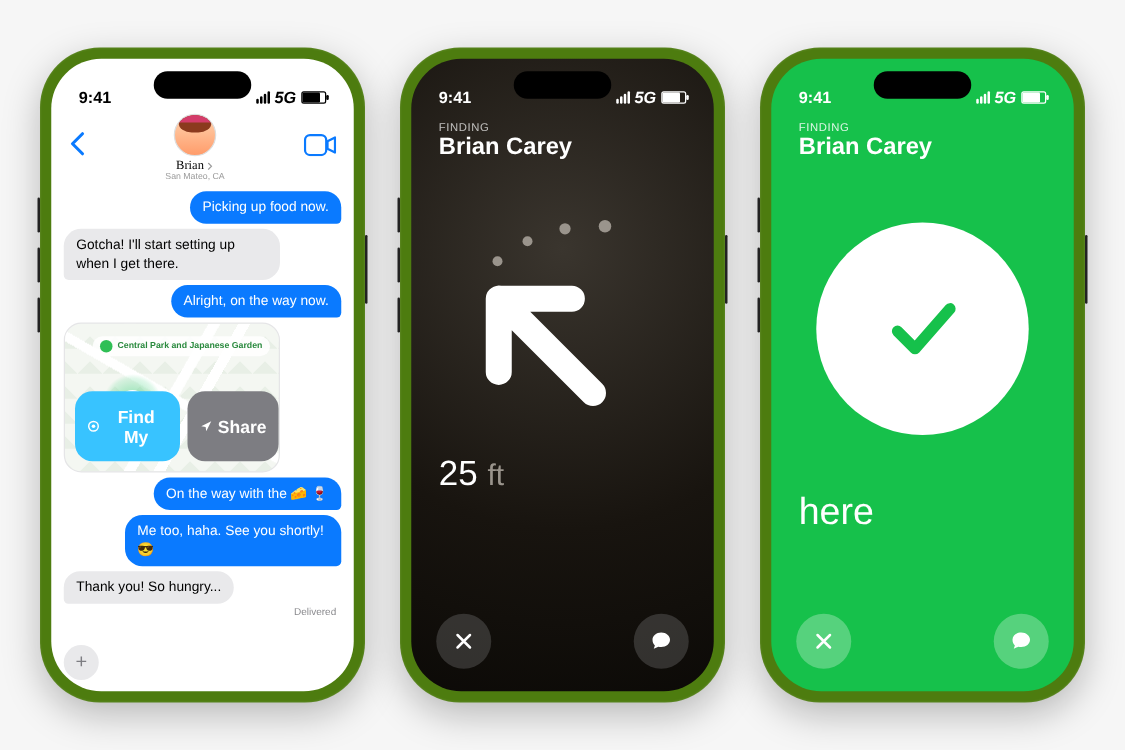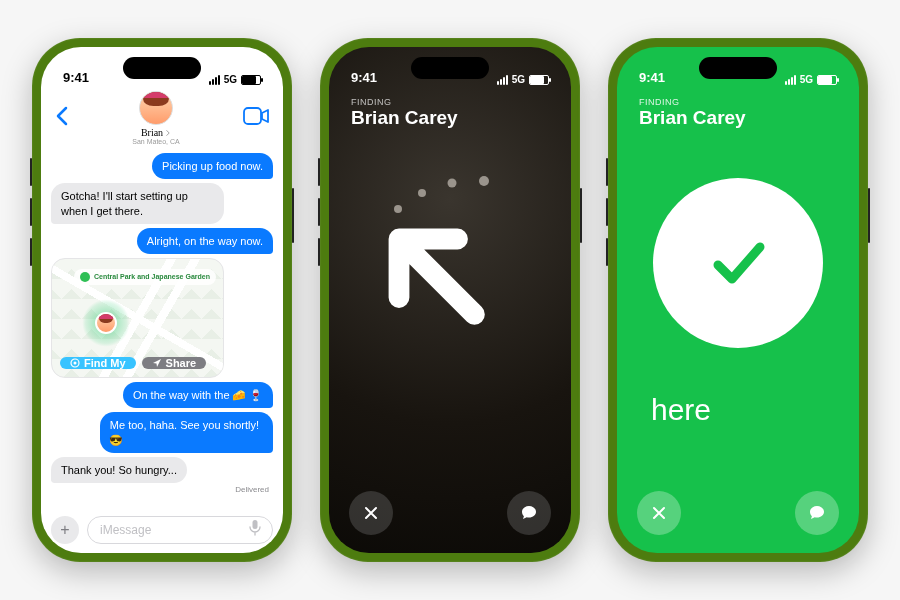--- a/index.html
+++ b/index.html
@@ -33,21 +33,21 @@
   position: relative;
 }
 .island {
   position: absolute; top: 10px; left: 50%; transform: translateX(-50%);
   width: 78px; height: 22px; background: #000; border-radius: 14px; z-index: 10;
 }
 .statusbar {
   height: 42px; display: flex; align-items: flex-end; justify-content: space-between;
   padding: 0 22px 4px; font-size: 13px; font-weight: 600;
 }
-.statusbar .right { display: flex; align-items: center; gap: 4px; font-size: 10px; }
+.statusbar .right { display: flex; align-items: center; gap: 4px; font-size: 13px; font-style: italic; }
 .white .statusbar { color: #fff; }
 .dark .statusbar { color: #fff; }
 .sig { display:inline-flex; align-items:flex-end; gap:1px; }
 .sig i { width:2px; background:currentColor; border-radius:1px; }
 .sig i:nth-child(1){height:4px} .sig i:nth-child(2){height:6px}
 .sig i:nth-child(3){height:8px} .sig i:nth-child(4){height:10px}
 .battery { width:20px; height:10px; border:1px solid currentColor; border-radius:2px; position:relative; }
 .battery::after{content:""; position:absolute; right:-3px; top:2px; width:2px; height:4px; background:currentColor; border-radius:1px;}
 .battery i{ display:block; height:100%; width:80%; background:currentColor; border-radius:1px;}
 
@@ -114,21 +114,21 @@
   background: radial-gradient(circle, rgba(46,204,113,.6) 0%, rgba(46,204,113,.15) 60%, transparent 70%);
   display:flex; align-items:center; justify-content:center;
 }
 .mapcard .pin .av { width:22px;height:22px;border-radius:50%;background:linear-gradient(#ffd5b0,#ff9c6b);border:2px solid #fff; position:relative; overflow:hidden;}
 .mapcard .pin .av::before{content:"";position:absolute;top:-3px;left:2px;right:2px;height:12px;background:#8b3a1e;border-radius:50% 50% 40% 40%;}
 .mapcard .pin .av::after{content:"";position:absolute;top:-1px;left:1px;right:1px;height:6px;background:#d43c6b;border-radius:8px 8px 3px 3px;}
 .mapcard .btns {
   position:absolute; left:8px; bottom:8px; display:flex; gap:6px;
 }
 .mapcard .btns button {
-  border:none; border-radius:14px; padding:0 10px; font-size:11px; font-weight:600;
+  border:none; border-radius:14px; padding:12px 10px; font-size:14px; font-weight:600;
   display:flex; align-items:center; gap:4px; color:#fff;
 }
 .mapcard .btns .findmy { background:#38c3ff; }
 .mapcard .btns .share { background:#7d7d82; }
 .composer {
   position:absolute; bottom:8px; left:10px; right:10px; height:30px;
   display:flex; align-items:center; gap:8px;
 }
 .composer .plus {
   width:28px; height:28px; border-radius:50%; background:#e9e9eb; color:#7d7d82;
@@ -176,21 +176,21 @@
 .p2 .circlebtn { background:rgba(120,120,120,.35); }
 
 
 .p3 .screen { background:#16c14b; color:#fff; }
 .check-area { height:260px; display:flex; align-items:center; justify-content:center; }
 .check-circle {
   width:170px; height:170px; border-radius:50%; background:#fff;
   display:flex; align-items:center; justify-content:center;
 }
 .here {
-  padding:0 22px; font-size:30px; font-weight:400;margin-left:12px;
+  padding:0 22px; font-size:30px; font-weight:400;
 }
 .p3 .circlebtn { background:rgba(255,255,255,.28); }
 .p3 .finding-label { color:rgba(255,255,255,.85); }
 </style>
 </head>
 <body>
 
 <div class="phone p1">
   <div class="screen">
     <div class="island"></div>
@@ -265,29 +265,20 @@
       </div>
 
       <div class="bubble sent">On the way with the 🧀 🍷</div>
       <div class="bubble sent">Me too, haha. See you shortly! 😎</div>
       <div class="bubble recv">Thank you! So hungry...</div>
       <div class="delivered">Delivered</div>
     </div>
 
     <div class="composer">
       <div class="plus">+</div>
-      <div class="field">
-        <span class="ph">iMessage</span>
-        <span class="mic">
-          <svg width="14" height="18" viewBox="0 0 14 18">
-              <rect x="4.5" y="1" width="5" height="9" rx="2.5" fill="#c0c0c4"></rect>
-              <path d="M2 8a5 5 0 0 0 10 0M7 13v3" stroke="#c0c0c4" stroke-width="1.3" fill="none" stroke-linecap="round"></path>
-            </svg>
-        </span>
-      </div>
     </div>
   </div>
 </div>
 
 <div class="phone p2 dark">
   <div class="screen">
     <div class="island"></div>
     <div class="statusbar">
       <span>9:41</span>
       <span class="right">
@@ -314,20 +305,24 @@
         <circle cx="104" cy="14" r="5"></circle>
       </svg>
       <svg class="bigarrow" width="130" height="130" viewBox="0 0 100 100">
         <g transform="rotate(0 50 50)">
           <path d="M20 20 L65 20 M20 20 L20 65 M20 20 L78 78" stroke="#fff" stroke-width="16" fill="none" stroke-linecap="round" stroke-linejoin="round"></path>
         </g>
       </svg>
     </div>
 
     <div class="distance">
+      <div>
+        <span class="num">25</span>
+        <span class="unit">ft</span>
+      </div>
     </div>
 
     <div class="bottombar">
       <div class="circlebtn">
         <svg width="16" height="16" viewBox="0 0 16 16">
             <path d="M3 3 L13 13 M13 3 L3 13" stroke="#fff" stroke-width="2" stroke-linecap="round"></path>
           </svg>
       </div>
       <div class="circlebtn">
         <svg width="18" height="18" viewBox="0 0 18 18">

